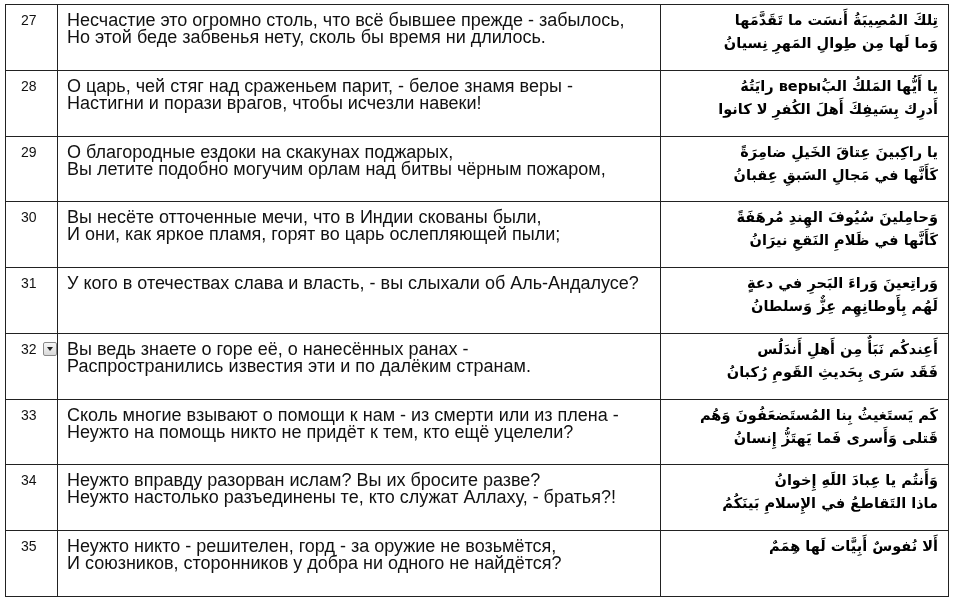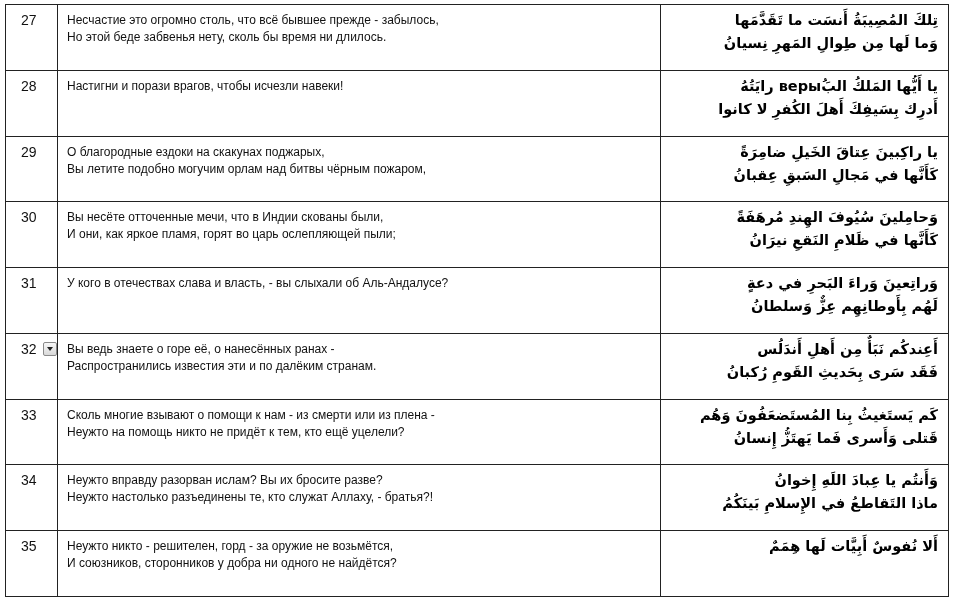--- a/index.html
+++ b/index.html
@@ -42,21 +42,21 @@
     font-size: 14px;
     display: flex;
     align-items: flex-start;
     gap: 6px;
   }
   .cell-ru {
     flex: 1 1 auto;
     box-sizing: border-box;
     border-right: 1px solid #222222;
     padding: 7px 10px 0 9px;
-    font-size: 12px;
+    font-size: 18px;
     line-height: 17px;
     overflow: hidden;
   }
   .cell-ar {
     width: 287px;
     flex: 0 0 287px;
     box-sizing: border-box;
     padding: 4px 10px 0 6px;
     direction: rtl;
     text-align: right;
@@ -105,20 +105,21 @@
       <div>تِلكَ المُصِيبَةُ أَنسَت ما تَقَدَّمَها</div>
       <div>وَما لَها مِن طِوالِ المَهرِ نِسيانُ</div>
     </div>
   </div>
 
   <div class="row">
     <div class="cell-num">
         <span>28</span>
       </div>
     <div class="cell-ru">
+      <div>О царь, чей стяг над сраженьем парит, - белое знамя веры -</div>
       <div>Настигни и порази врагов, чтобы исчезли навеки!</div>
     </div>
     <div class="cell-ar">
       <div>يا أَيُّها المَلكُ البَверыُ رايَتُهُ</div>
       <div>أَدرِك بِسَيفِكَ أَهلَ الكُفرِ لا كانوا</div>
     </div>
   </div>
 
   <div class="row">
     <div class="cell-num">

